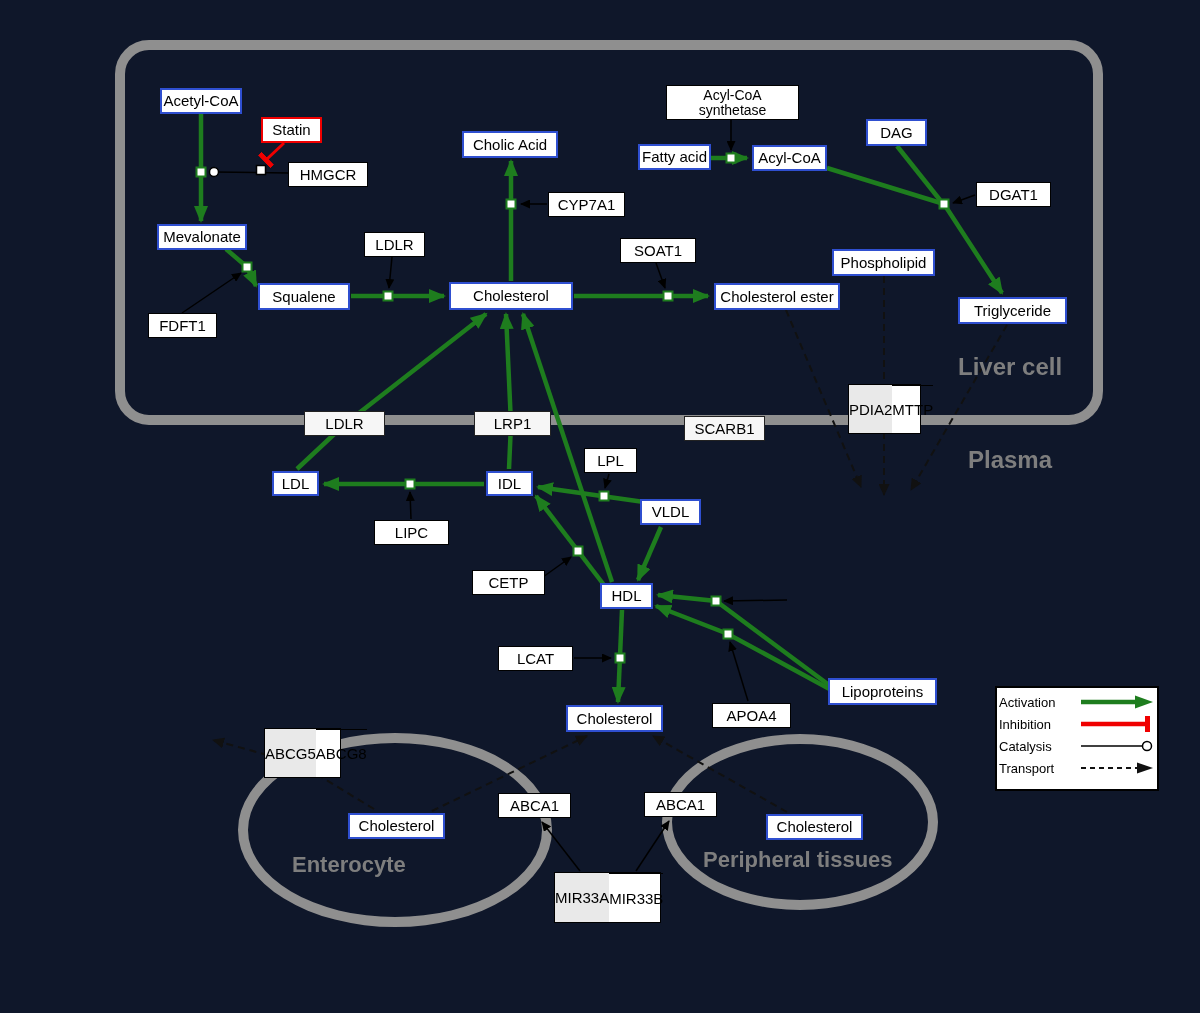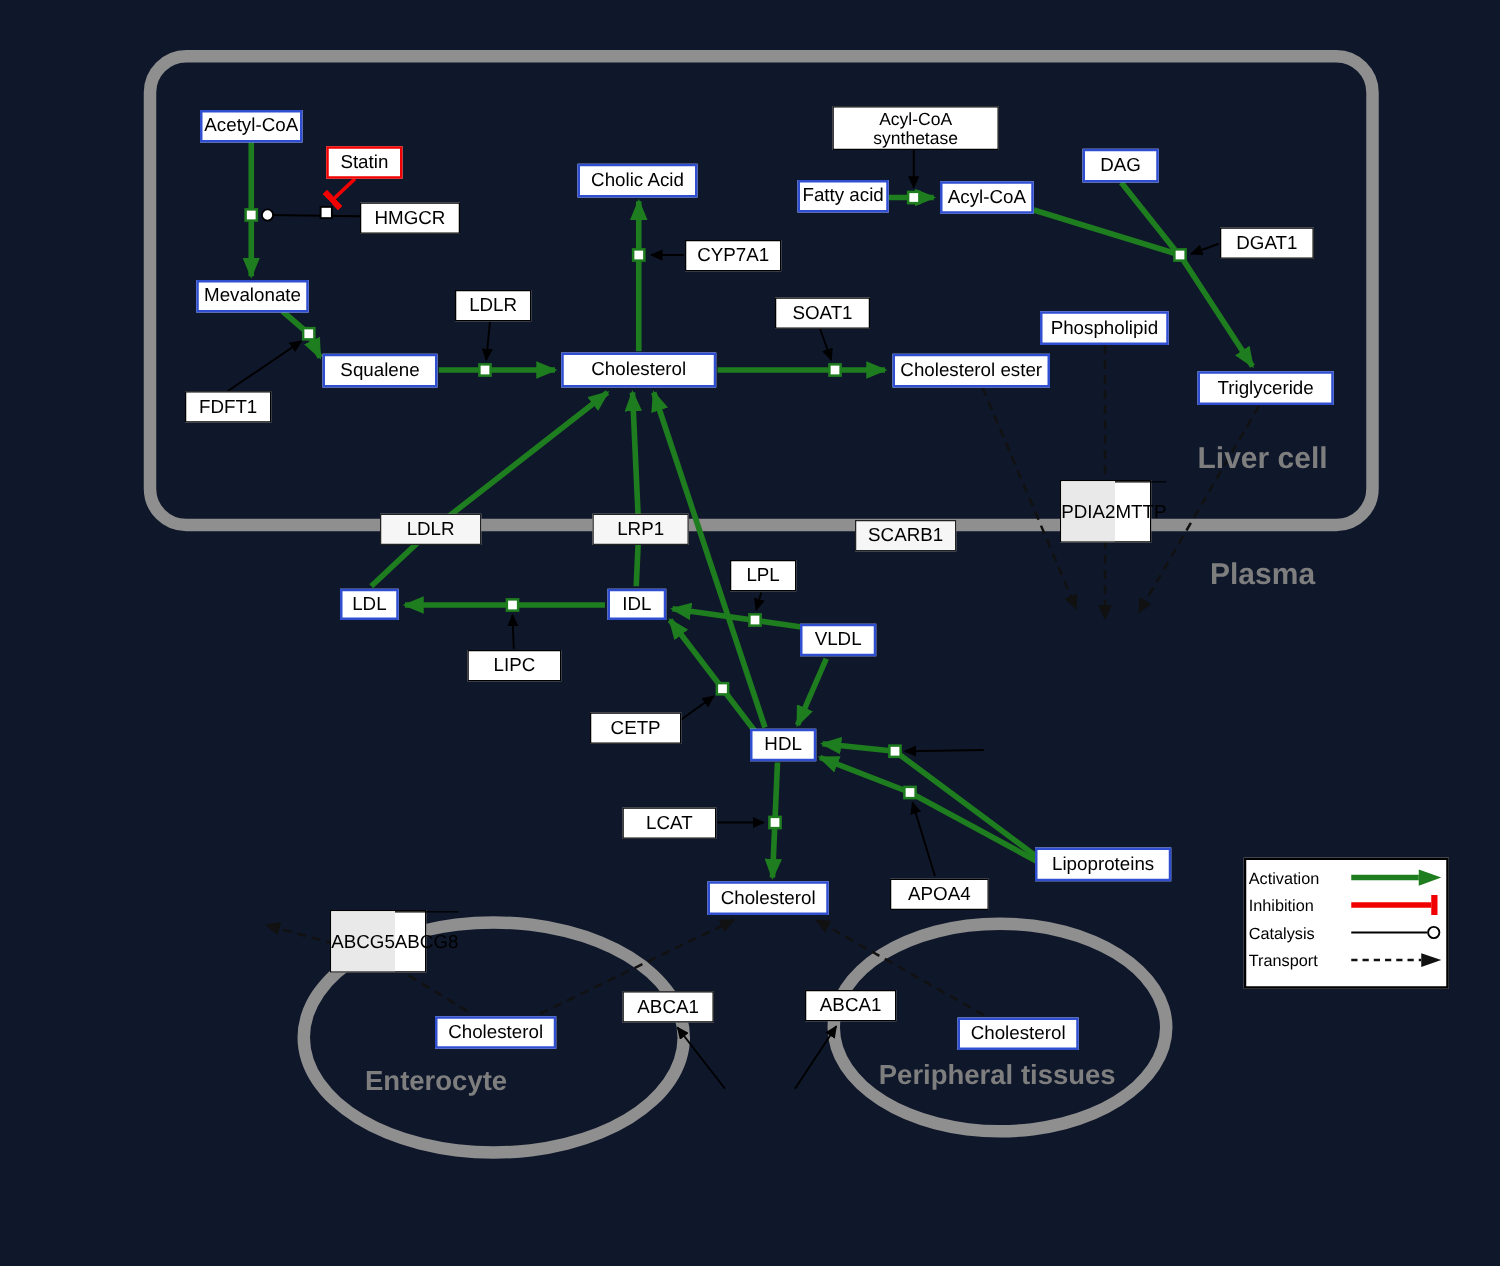--- a/index.html
+++ b/index.html
@@ -170,20 +170,24 @@
   <div class="box carrier" style="left:684px;top:416px;width:81px;height:25px;">SCARB1</div>
 
   <div class="stack" style="left:848px;top:384px;width:73px;height:50px;">
     <div class="cell shade">PDIA2</div>
     <div class="cell">MTTP</div>
   </div>
   <div class="stack" style="left:264px;top:728px;width:77px;height:50px;">
     <div class="cell shade">ABCG5</div>
     <div class="cell">ABCG8</div>
   </div>
+  <div class="stack" style="left:554px;top:872px;width:107px;height:51px;">
+    <div class="cell shade">MIR33A</div>
+    <div class="cell">MIR33B</div>
+  </div>
 
 
   <div class="rlabel" style="left:958px;top:353px;font-size:24px;">Liver cell</div>
   <div class="rlabel" style="left:968px;top:446px;font-size:24px;">Plasma</div>
   <div class="rlabel" style="left:292px;top:852px;font-size:22px;">Enterocyte</div>
   <div class="rlabel" style="left:703px;top:847px;font-size:22px;">Peripheral tissues</div>
 
   <div id="legend">
     <div class="legrow">
       <span>Activation</span>

